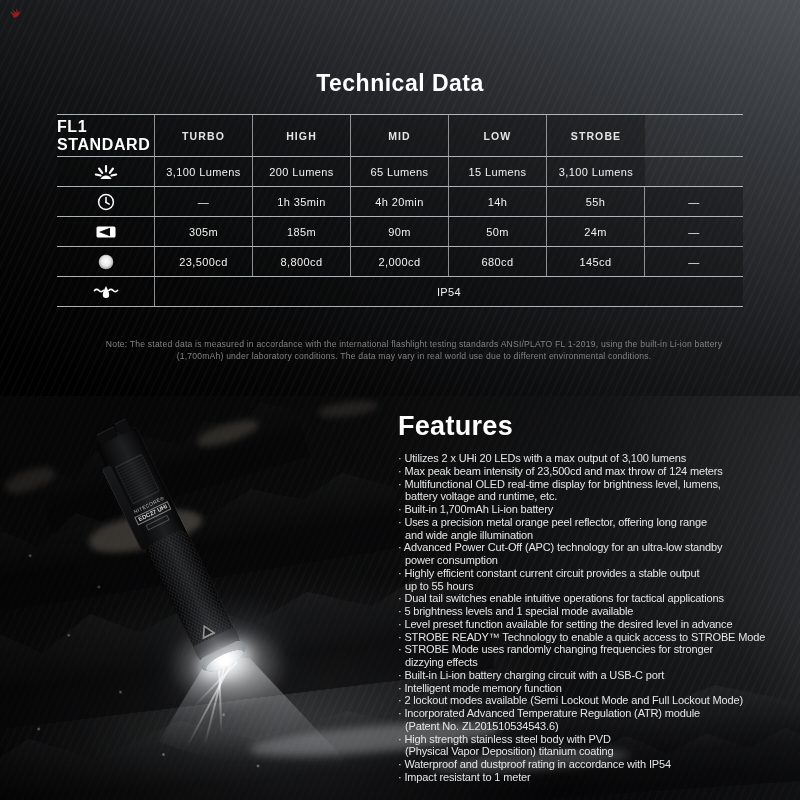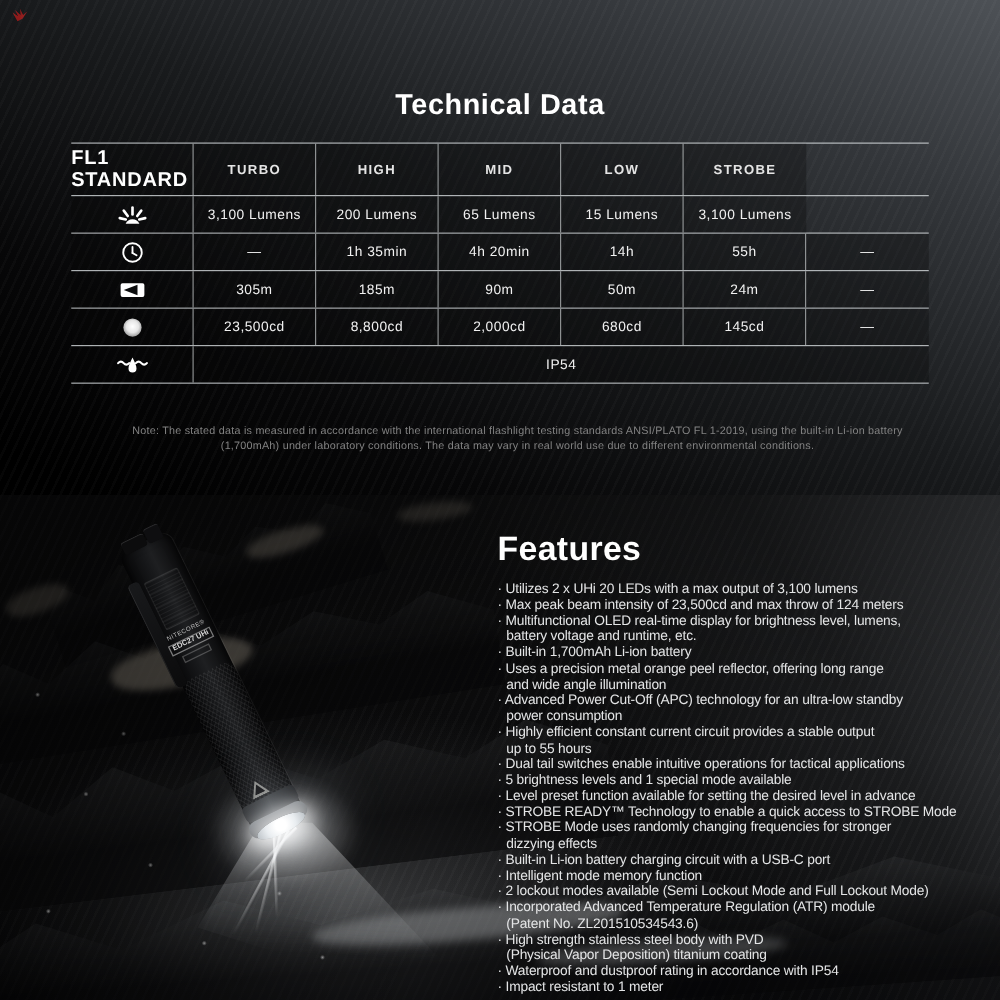--- a/index.html
+++ b/index.html
@@ -119,21 +119,21 @@
        background:linear-gradient(183deg,rgba(255,255,255,.7),rgba(235,240,244,.18) 55%,rgba(255,255,255,0) 85%);
        filter:blur(7px);opacity:.6;}
   .ray{position:absolute;width:2px;transform-origin:top center;z-index:2;
        background:linear-gradient(rgba(255,255,255,.8),rgba(255,255,255,0));filter:blur(.6px);}
   .ray1{left:224px;top:268px;height:85px;transform:rotate(14deg);}
   .ray2{left:230px;top:268px;height:95px;transform:rotate(28deg);}
   .ray3{left:218px;top:268px;height:70px;transform:rotate(-2deg);}
   .ray4{left:236px;top:266px;height:60px;transform:rotate(44deg);}
 
   
-  .features{position:absolute;left:398px;top:28px;width:398px;z-index:4;}
+  .features{position:absolute;left:398px;top:15px;width:398px;z-index:4;}
   .ftitle{font-size:27px;font-weight:bold;color:#fff;letter-spacing:.3px;margin:0 0 10px 0;}
   .feat{font-size:11px;line-height:12.75px;letter-spacing:-.15px;color:#e4e5e6;
        white-space:pre-line;padding-left:7px;text-indent:-7px;}
   .feat::before{content:"· ";}
 </style>
 </head>
 <body>
 
 <div id="app">
 

